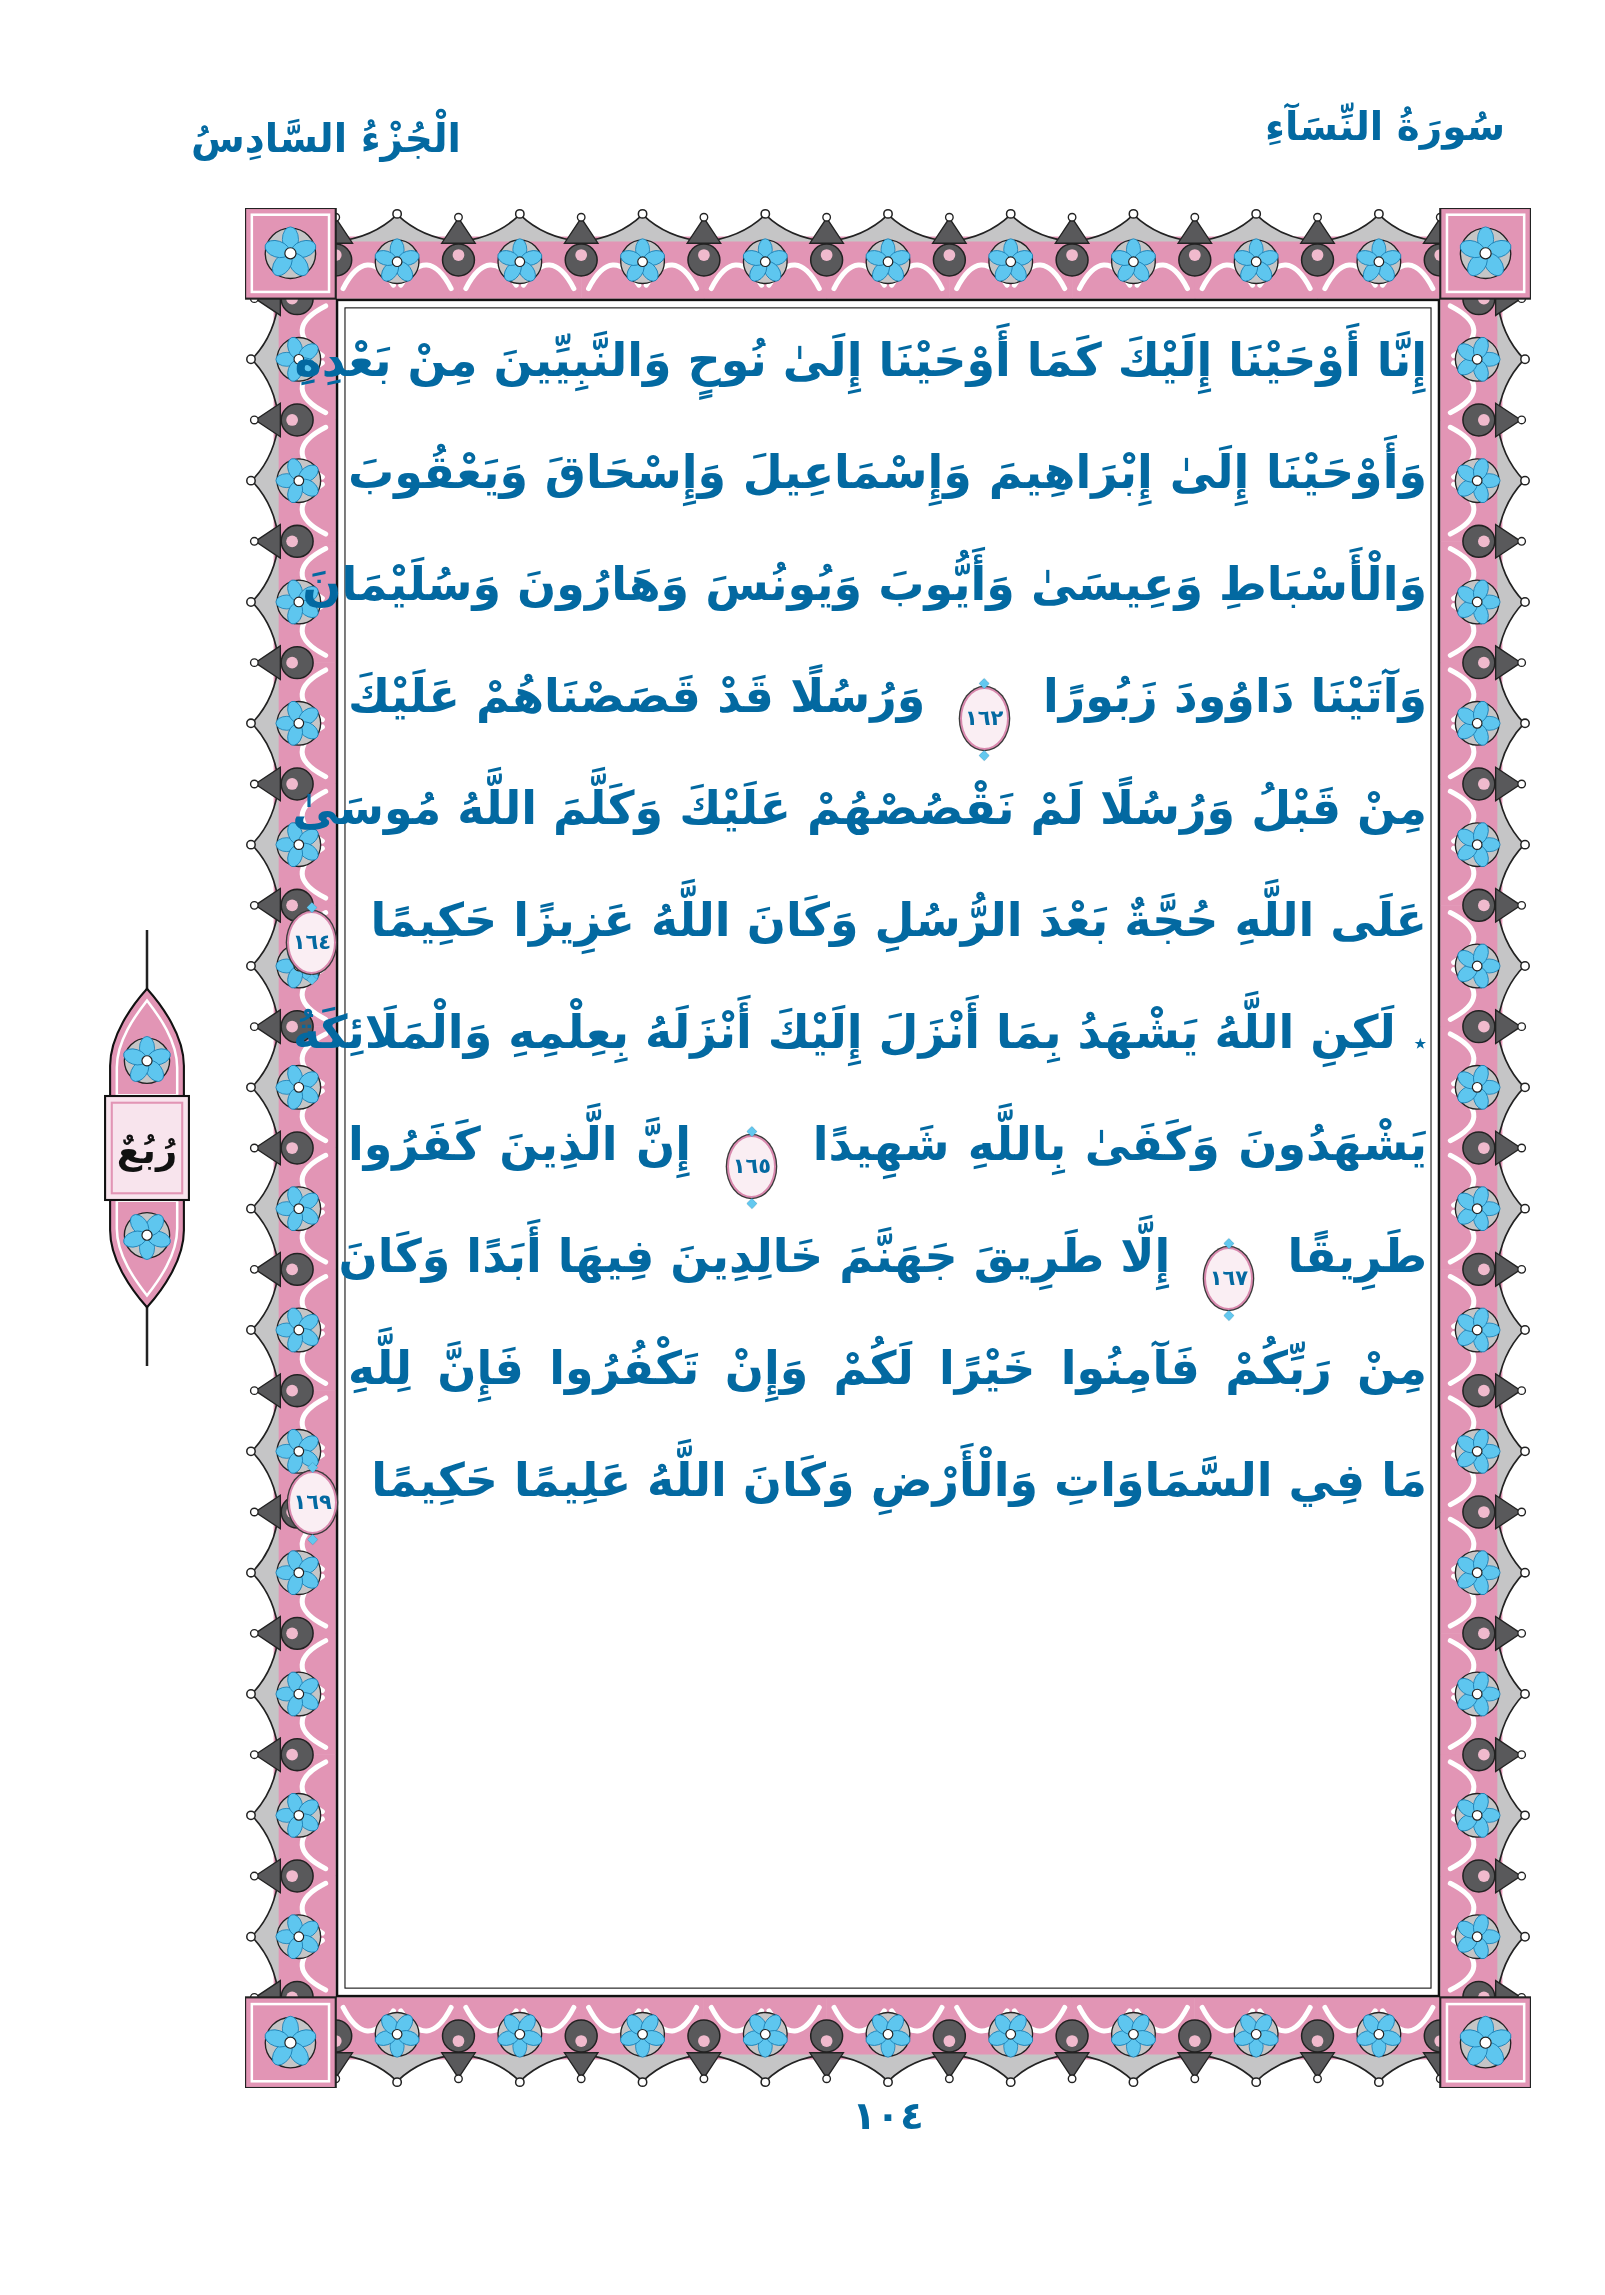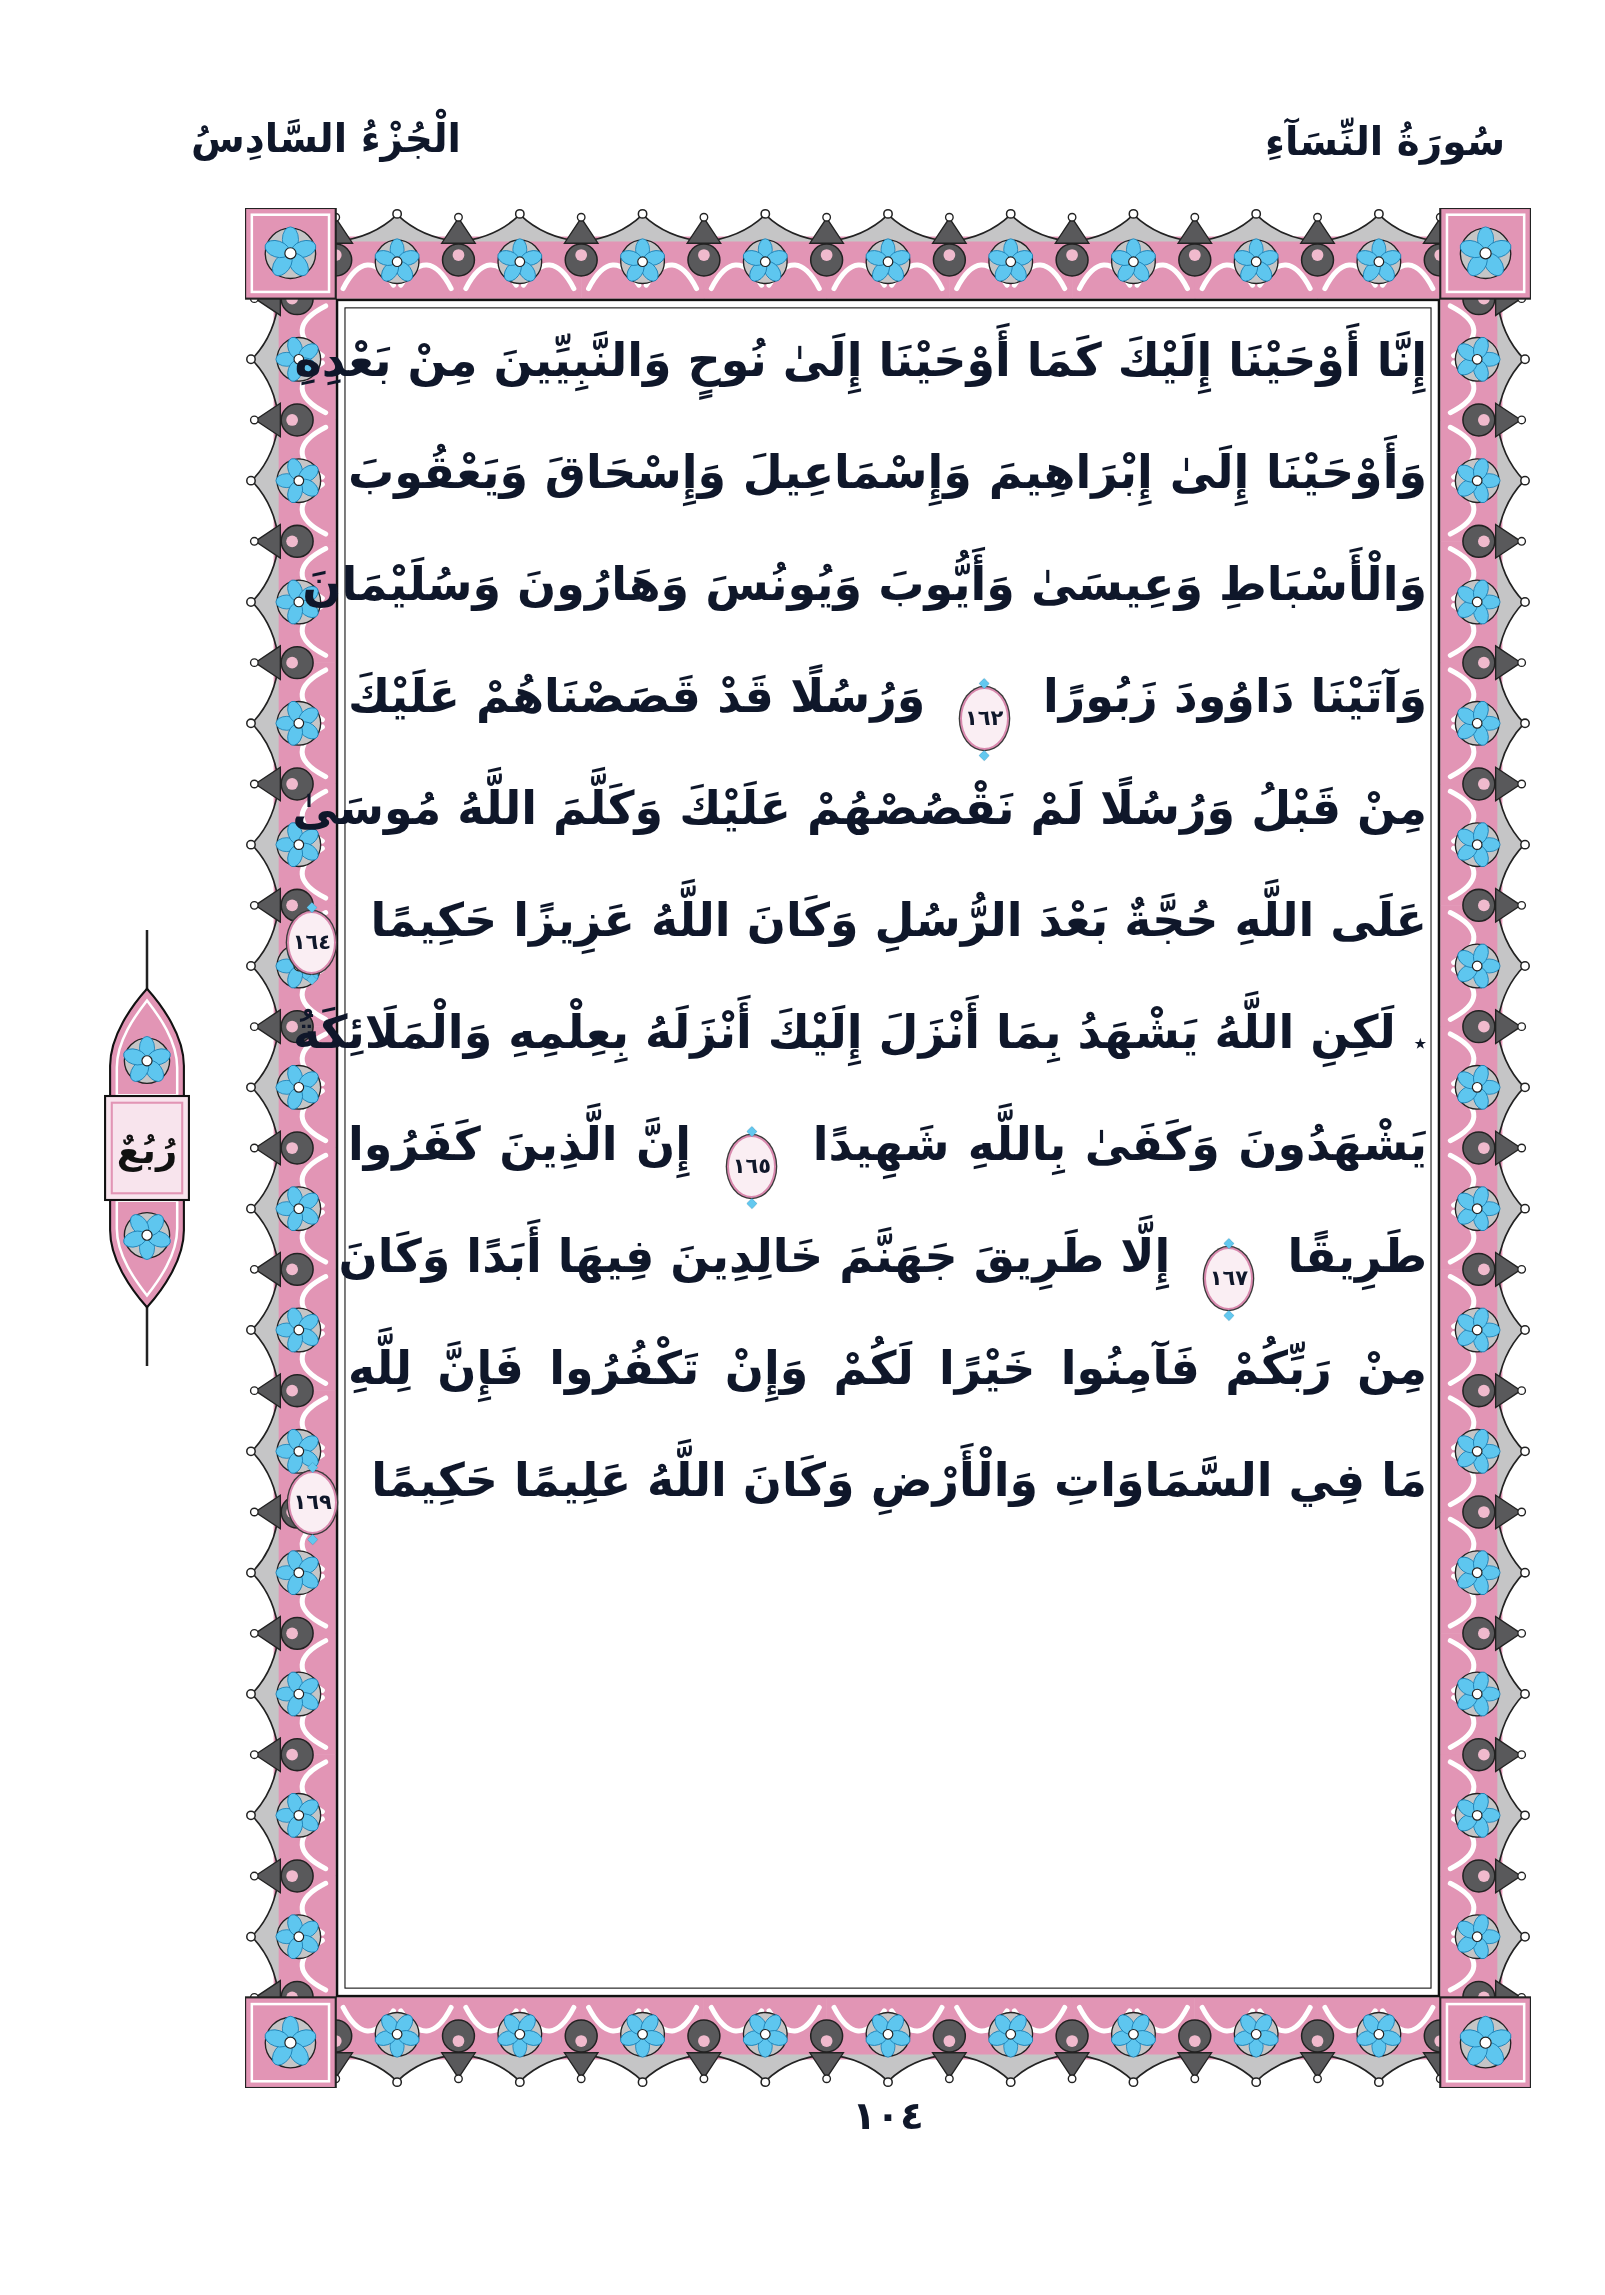--- a/index.html
+++ b/index.html
@@ -1,20 +1,20 @@
 <!DOCTYPE html>
 <html lang="ar" style="font-size:13.4px"><head>
 <meta charset="utf-8">
 <style>
   html,body{margin:0;padding:0;background:#ffffff;}
   .page{position:relative;width:1606px;height:2295px;background:#fff;overflow:hidden;
-        font-family:"DejaVu Sans",sans-serif;color:#0f172a;}
+        font-family:"DejaVu Sans",sans-serif;color:#0369a1;}
   .hdr{position:absolute;font-weight:700;text-align:center;white-space:nowrap;direction:rtl;}
   .hdr-left{left:243px;top:116px;width:218px;font-size:39px;}
-  .hdr-right{left:1234px;top:119px;width:302px;font-size:39px;}
+  .hdr-right{left:1234px;top:104px;width:302px;font-size:39px;}
   .border-svg{position:absolute;left:245px;top:208px;}
   .text-area{position:absolute;left:347px;top:304px;width:1081px;height:1692px;direction:rtl;}
   .qline{height:112px;line-height:112px;font-size:46px;font-weight:700;
          text-align:justify;text-align-last:justify;-moz-text-align-last:justify;
          padding:0 1px;white-space:nowrap;}
   .ayah-text{letter-spacing:0.4px;}
   .verse-marker{display:inline-flex;align-items:center;justify-content:center;
     width:45px;height:59px;border:2.5px solid #D989AE;border-radius:50%;
     background:#FAEEF3;box-shadow:0 0 0 1.3px #3a3a3a;
     font-size:21px;font-weight:700;line-height:1;vertical-align:-13.4px;

